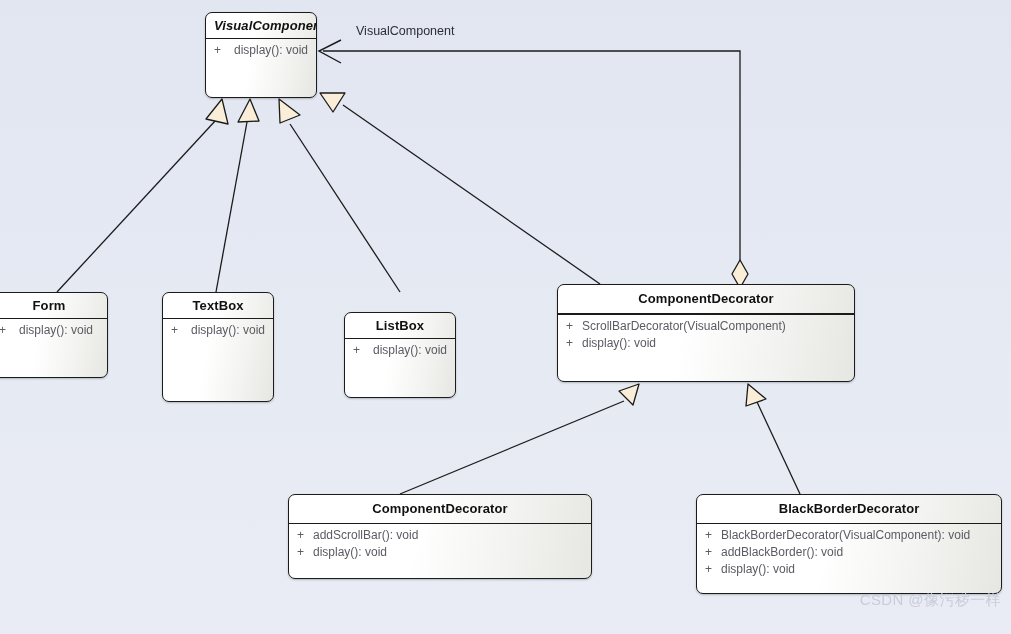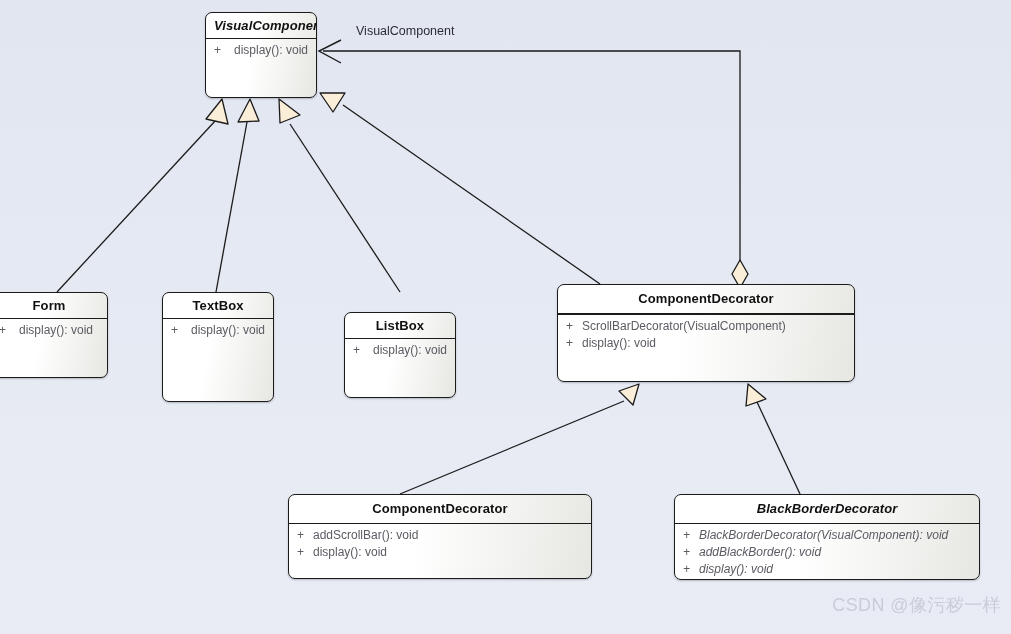--- a/index.html
+++ b/index.html
@@ -79,41 +79,41 @@
     height: 22px;
   }
 
   
   #box-visualcomponent { left: 205px; top: 12px;  width: 112px; height: 86px; }
   #box-form            { left: -10px; top: 292px; width: 118px; height: 86px; }
   #box-textbox         { left: 162px; top: 292px; width: 112px; height: 110px; }
   #box-listbox         { left: 344px; top: 292px; width: 112px; height: 86px; margin-top: 20px; }
   #box-componentdecorator { left: 557px; top: 284px; width: 298px; height: 98px; }
   #box-scrollbardecorator { left: 288px; top: 494px; width: 304px; height: 85px; }
-  #box-blackborderdecorator { left: 674px; top: 494px; width: 306px; height: 86px; font-style: italic; }
+  #box-blackborderdecorator { left: 696px; top: 494px; width: 306px; height: 100px; }
 
   #box-componentdecorator .uml-title { padding-top: 6px; padding-bottom: 7px; }
   #box-scrollbardecorator .uml-title,
   #box-blackborderdecorator .uml-title { padding-top: 6px; padding-bottom: 7px; }
 
   
   .edge-label {
     position: absolute;
     font-size: 12.5px;
     color: #2d2d34;
     white-space: nowrap;
   }
   #label-visualcomponent { left: 356px; top: 24px; }
 
   
   #watermark {
     position: absolute;
     right: 10px;
-    bottom: 17px;
-    font-size: 18px;
+    bottom: 24px;
+    font-size: 15px;
     color: #c9cdd9;
     white-space: nowrap;
     letter-spacing: 0.4px;
     margin-left: 40px;
   }
 </style>
 </head>
 <body>
 
 <div id="canvas">

